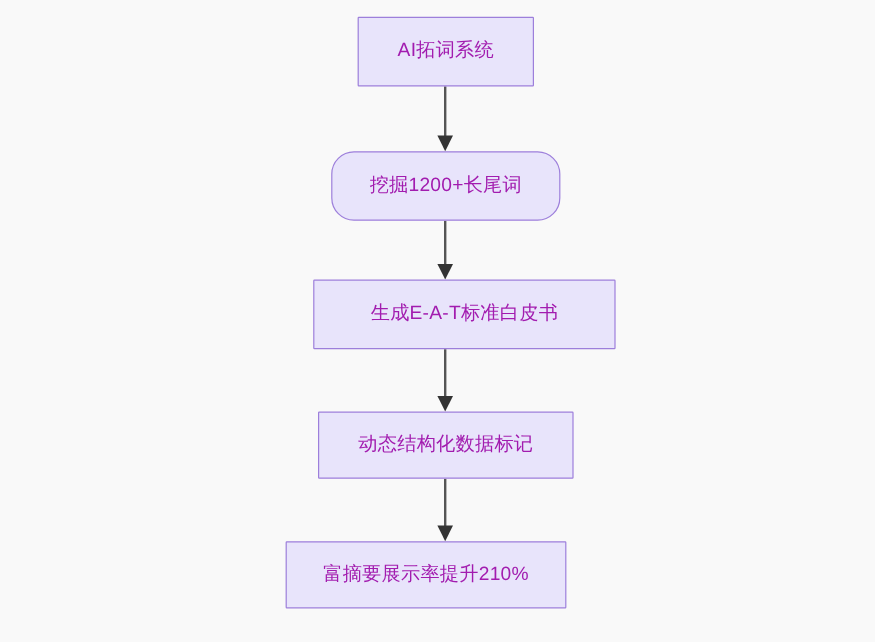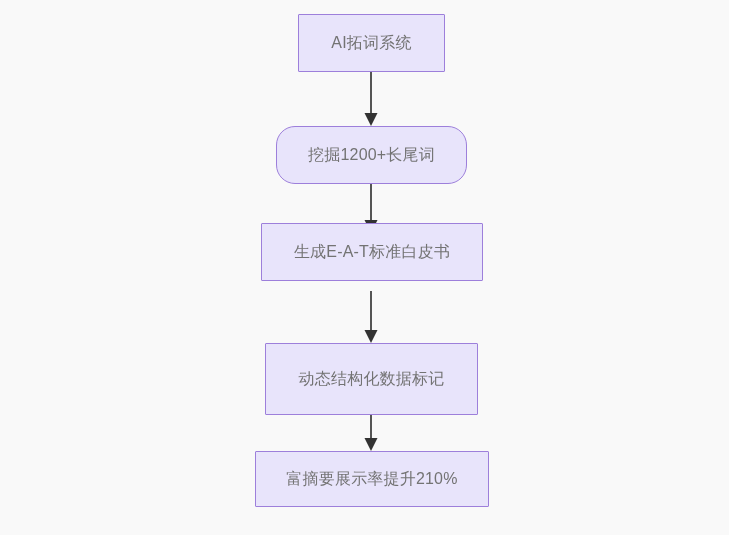--- a/index.html
+++ b/index.html
@@ -45,31 +45,31 @@
     background: #e8e4fb;
     border: 1px solid #9d7fdb;
     border-radius: 1px;
     display: flex;
     align-items: center;
     justify-content: center;
   }
   .node-label {
     font-size: 16px;
     line-height: 1;
-    color: #737373;
+    color: #a21caf;
     white-space: nowrap;
     letter-spacing: 0.2px;
   }
 
   
   #node-0 { left: 298px; top: 14px;  width: 147px; height: 58px; }
   #node-1 { left: 276px; top: 126px; width: 191px; height: 58px; border-radius: 19px; }
-  #node-2 { left: 261px; top: 223px; width: 222px; height: 58px; }
-  #node-3 { left: 265px; top: 343px; width: 213px; height: 72px; }
-  #node-4 { left: 255px; top: 451px; width: 234px; height: 56px; }
+  #node-2 { left: 261px; top: 233px; width: 252px; height: 58px; }
+  #node-3 { left: 265px; top: 343px; width: 213px; height: 56px; }
+  #node-4 { left: 238px; top: 451px; width: 234px; height: 56px; }
 </style>
 </head>
 <body>
 
 <div id="flowchart">
 
   <svg id="connector-layer" viewBox="0 0 729 535" width="729" height="535" xmlns="http://www.w3.org/2000/svg">
 
     <g>
       <line class="edge-line" x1="371" y1="72" x2="371" y2="118"></line>

